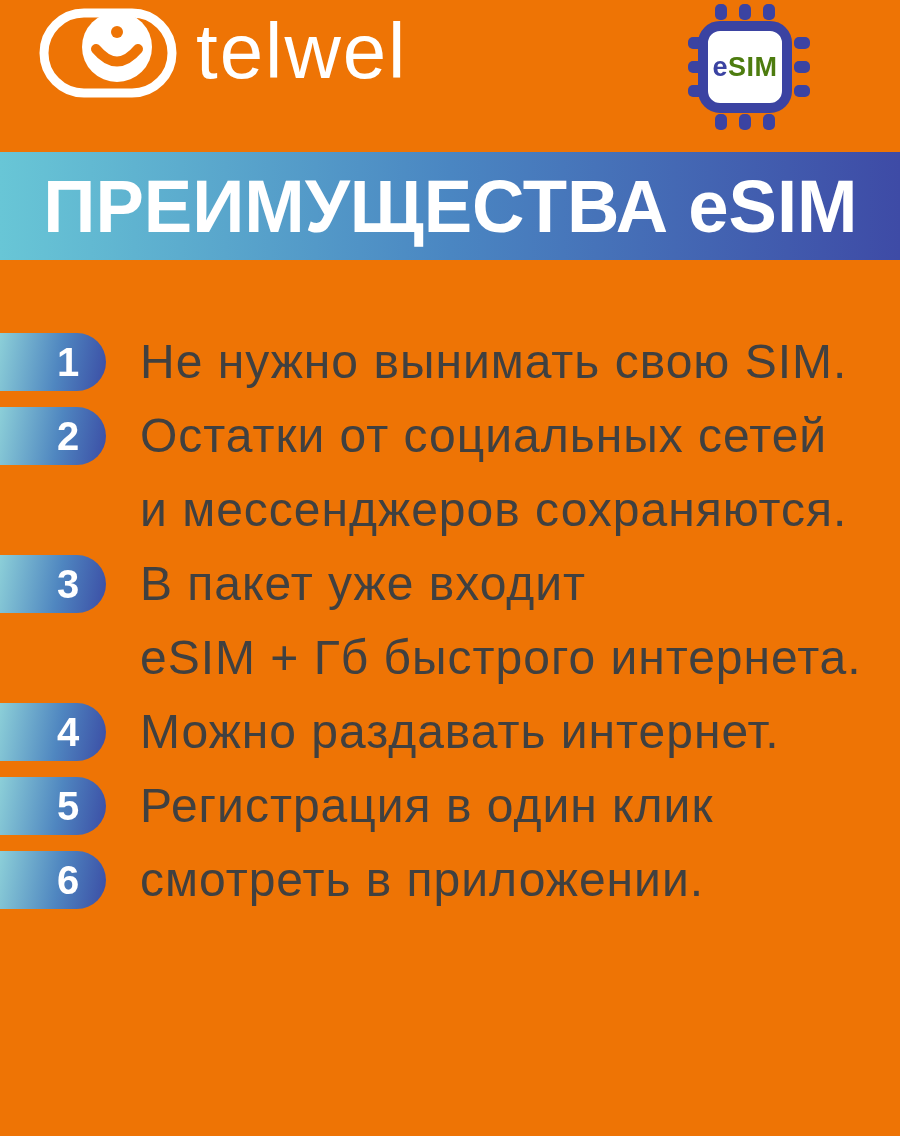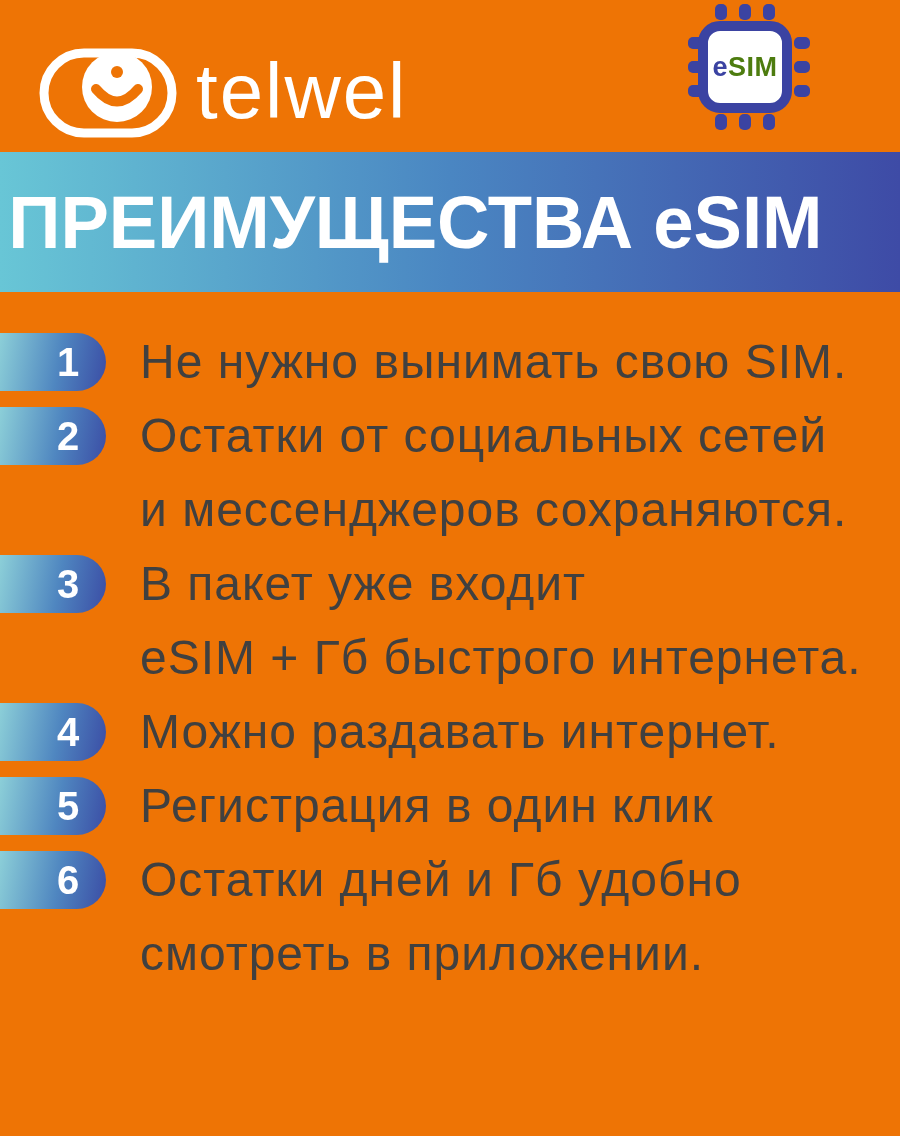--- a/index.html
+++ b/index.html
@@ -15,21 +15,20 @@
 
   
   .logo-block {
     position: absolute;
     left: 36px;
     top: 4px;
   }
   .logo-row {
     display: flex;
     align-items: center;
-    margin-top: 40px;
   }
   .logo-mark { display: block; }
   .logo-text {
     color: #ffffff;
     font-size: 78px;
     font-weight: 400;
     letter-spacing: 2px;
     line-height: 95px;
     margin-left: 14px;
   }
@@ -74,25 +73,25 @@
   }
   .pin.h { width: 12px; height: 16px; }  
   .pin.v { width: 16px; height: 12px; }  
 
   
   .banner {
     position: absolute;
     left: 0;
     top: 152px;
     width: 900px;
-    height: 140px;
+    height: 108px;
     background: linear-gradient(90deg, #68c6d6 0%, #4a86c2 50%, #3e4ba6 100%);
     display: flex;
     align-items: center;
-    justify-content: flex-start;
+    justify-content: center;
   }
   .banner-title {
     color: #ffffff;
     font-size: 74px;
     font-weight: 700;
     white-space: nowrap;
     transform: scaleX(0.98);
   }
 
   
@@ -213,19 +212,18 @@
       <div class="lines">
         <div>Регистрация в один клик</div>
       </div>
     </div>
 
     <div class="item">
       <div class="badge-col">
         <div class="badge">6</div>
       </div>
       <div class="lines">
-        <div>Остатки дней и Гб удобно</div>
         <div>смотреть в приложении.</div>
       </div>
     </div>
 
   </div>
 </div>
 
 </body></html>

